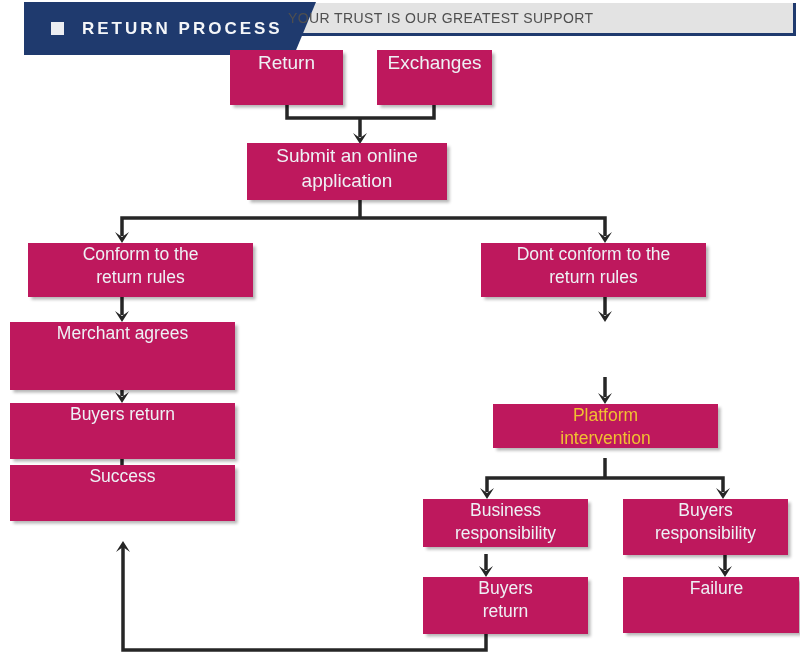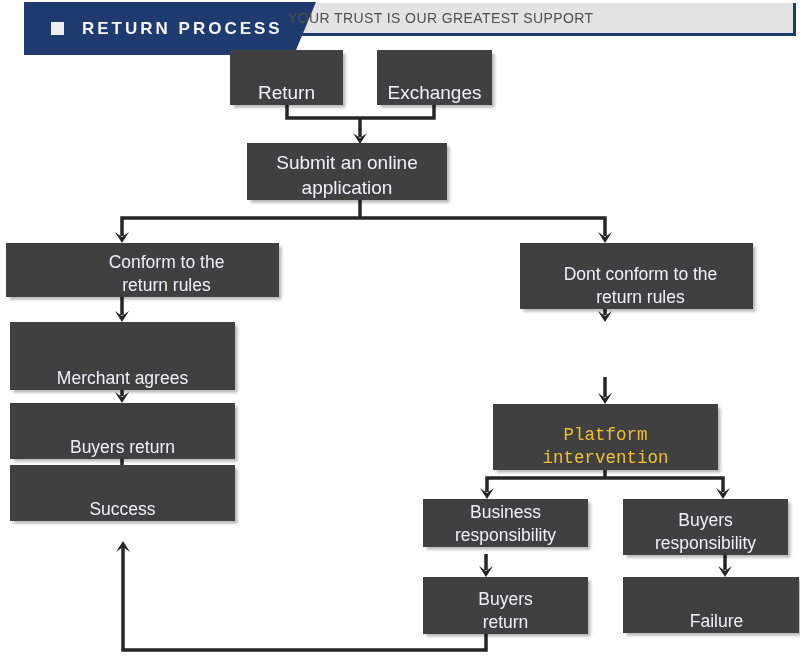--- a/index.html
+++ b/index.html
@@ -78,46 +78,46 @@
     color: #f4f6f9;
     font-size: 17px;
     font-weight: bold;
     letter-spacing: 3px;
     white-space: nowrap;
   }
 
   
   .node {
     position: absolute;
-    background: #404040;
+    background: #be185d;
     color: #eef1f5;
     display: flex;
-    align-items: flex-end;
+    align-items: flex-start;
     justify-content: center;
     text-align: center;
     font-size: 17.5px;
     line-height: 1.32;
     white-space: pre-line;
     box-shadow: 2.5px 2.5px 3px rgba(0,0,0,0.30);
     z-index: 5;
   }
   .node.big { font-size: 19px; }
   .node .accent { color: #f0c032; }
 
   
   .n-return          { left: 230px; top: 50px;  width: 113px; height: 55px; }
   .n-exchanges       { left: 377px; top: 50px;  width: 115px; height: 55px; }
   .n-submit          { left: 247px; top: 143px; width: 200px; height: 57px; }
-  .n-conform         { left: 6px;  top: 243px; width: 225px; height: 54px; padding-left: 48px; }
+  .n-conform         { left: 28px;  top: 243px; width: 225px; height: 54px; }
   .n-merchant-agrees { left: 10px;  top: 322px; width: 225px; height: 68px; }
   .n-buyers-return-l { left: 10px;  top: 403px; width: 225px; height: 56px; }
   .n-success         { left: 10px;  top: 465px; width: 225px; height: 56px; }
-  .n-dont-conform    { left: 520px; top: 243px; width: 225px; height: 66px; padding-left: 8px; }
+  .n-dont-conform    { left: 481px; top: 243px; width: 225px; height: 54px; }
   .n-merchant-dont   { left: 493px; top: 322px; width: 225px; height: 56px; }
-  .n-platform        { left: 493px; top: 404px; width: 225px; height: 66px; font-family: Liberation Mono, monospace; }
+  .n-platform        { left: 493px; top: 404px; width: 225px; height: 44px; }
   .n-business-resp   { left: 423px; top: 499px; width: 165px; height: 48px; }
   .n-buyers-resp     { left: 623px; top: 499px; width: 165px; height: 56px; }
   .n-buyers-return-b { left: 423px; top: 577px; width: 165px; height: 57px; }
   .n-failure         { left: 623px; top: 577px; width: 165px; height: 56px; padding-left: 11px; }
 
   .connectors {
     position: absolute;
     left: 0;
     top: 0;
     z-index: 1;

